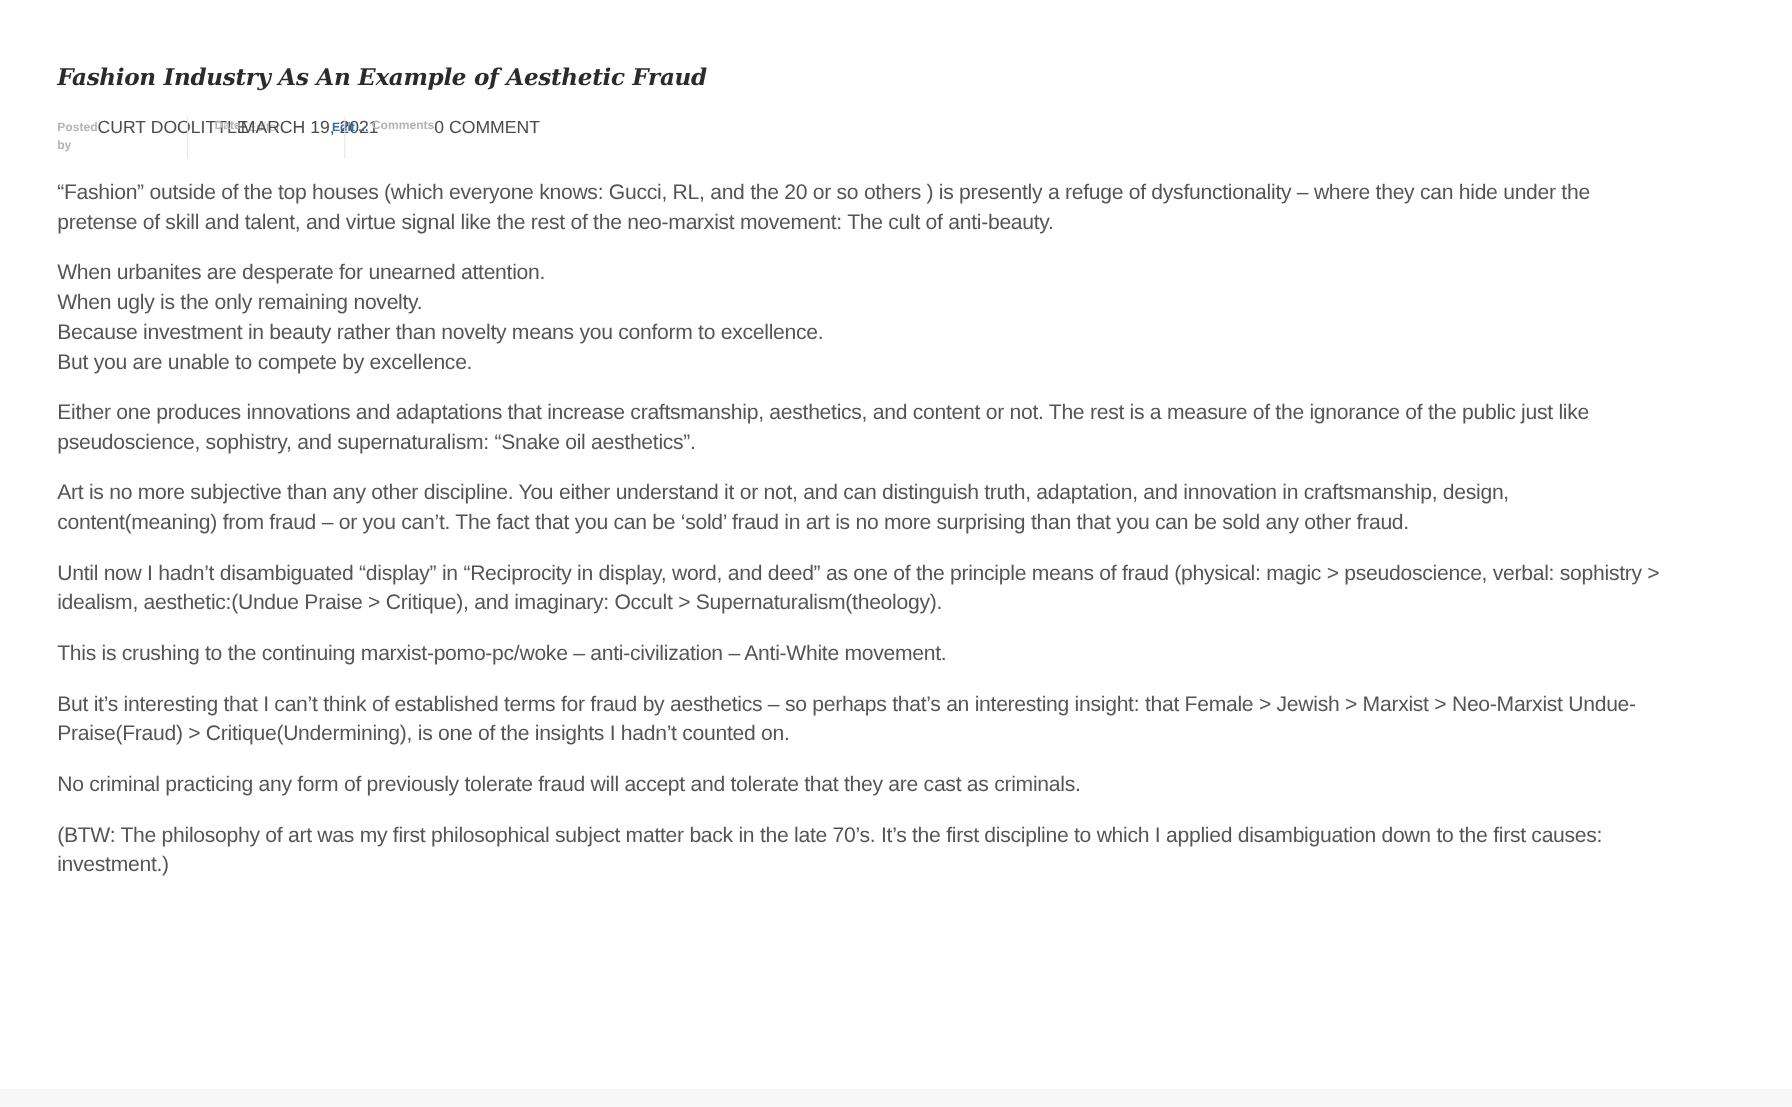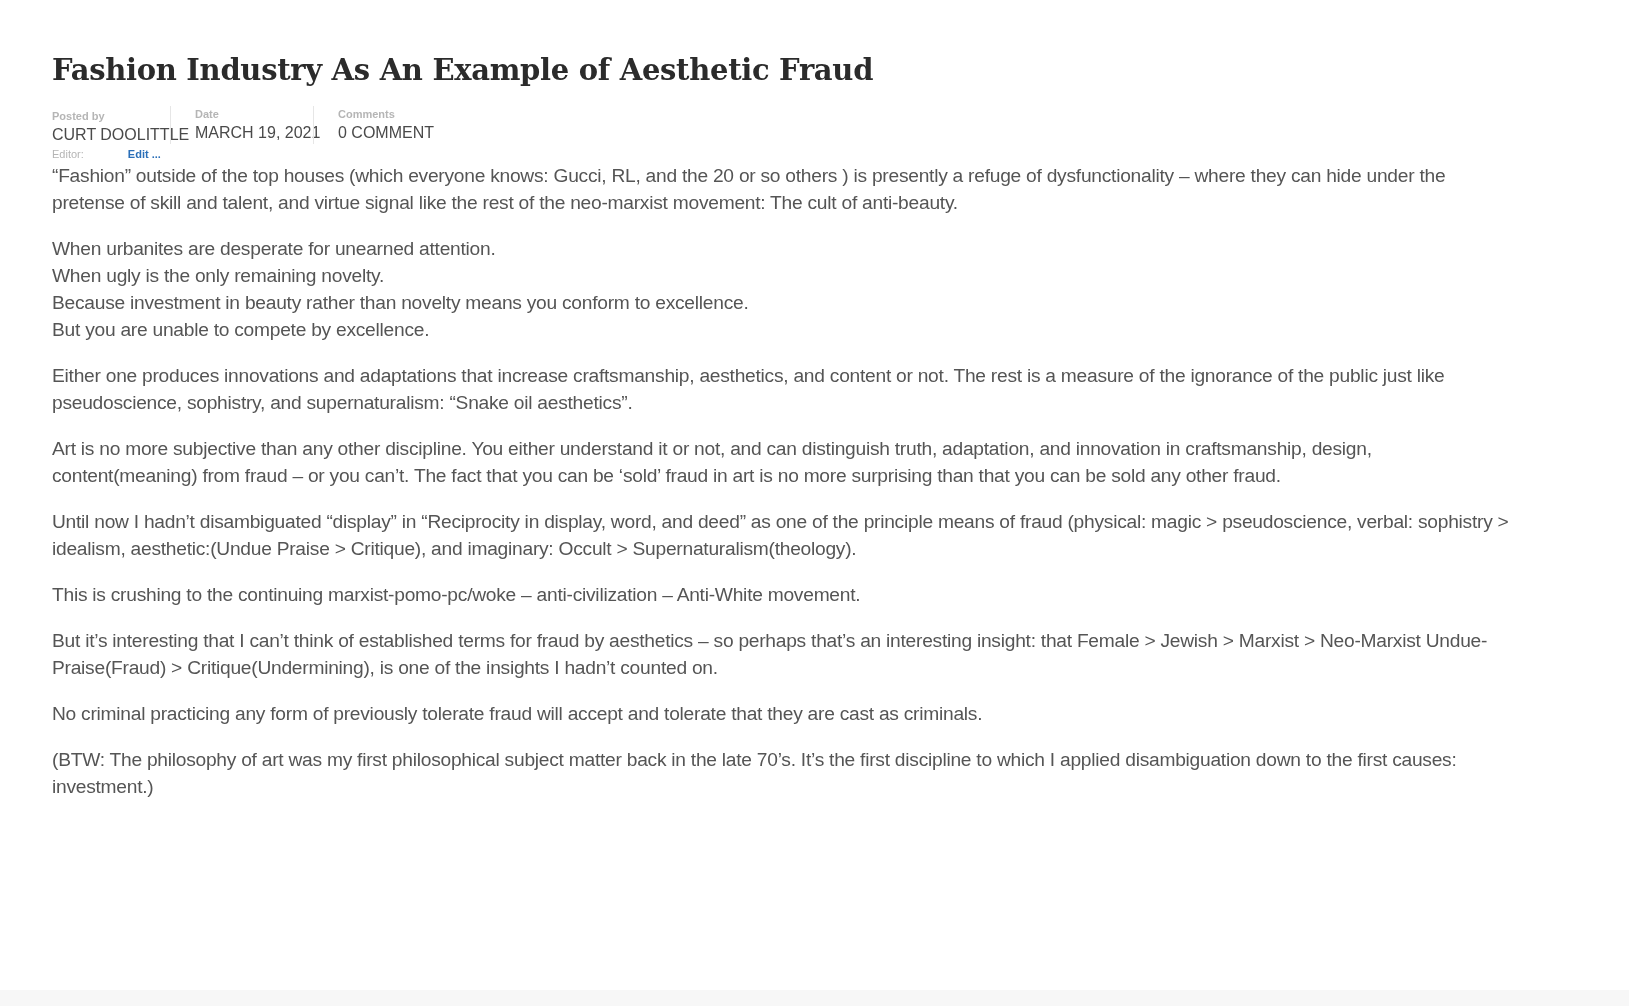--- a/index.html
+++ b/index.html
@@ -16,35 +16,36 @@
     }
     .article {
       position: absolute;
       left: 52px;
       top: 48px;
       width: 1460px;
     }
     .title {
       font-family: "DejaVu Serif", "Liberation Serif", serif;
       font-weight: bold;
-      font-size: 29px;
+      font-size: 21px;
       letter-spacing: -0.3px;
       color: #2b2b2b;
       margin: 0;
       line-height: 44px;
+      font-style: italic;
     }
     .meta {
       display: flex;
       align-items: flex-start;
       margin-top: 14px;
       height: 56px;
     }
     .meta-col {
       display: flex;
-      flex-direction: column;
+      flex-direction: row;
     }
     .meta-col.first { width: 118px; }
     .meta-col.second { width: 118px; padding-left: 24px; }
     .meta-col.third { padding-left: 24px; }
     .meta-divider {
       width: 1px;
       height: 38px;
       background: #e6e6e6;
       margin-top: 0px;
     }

